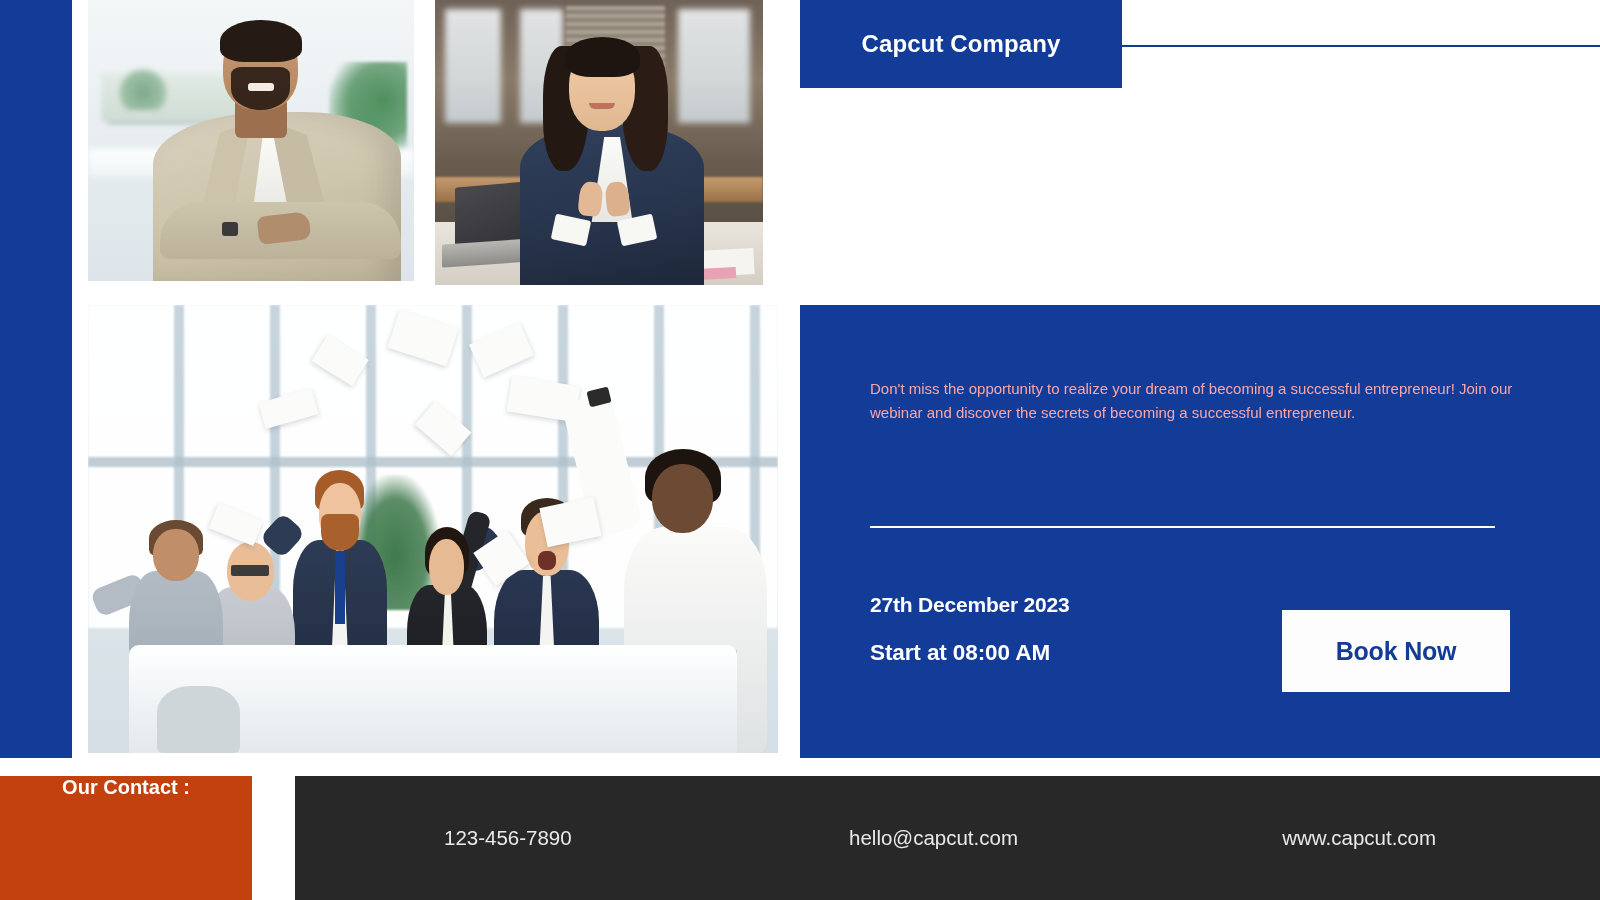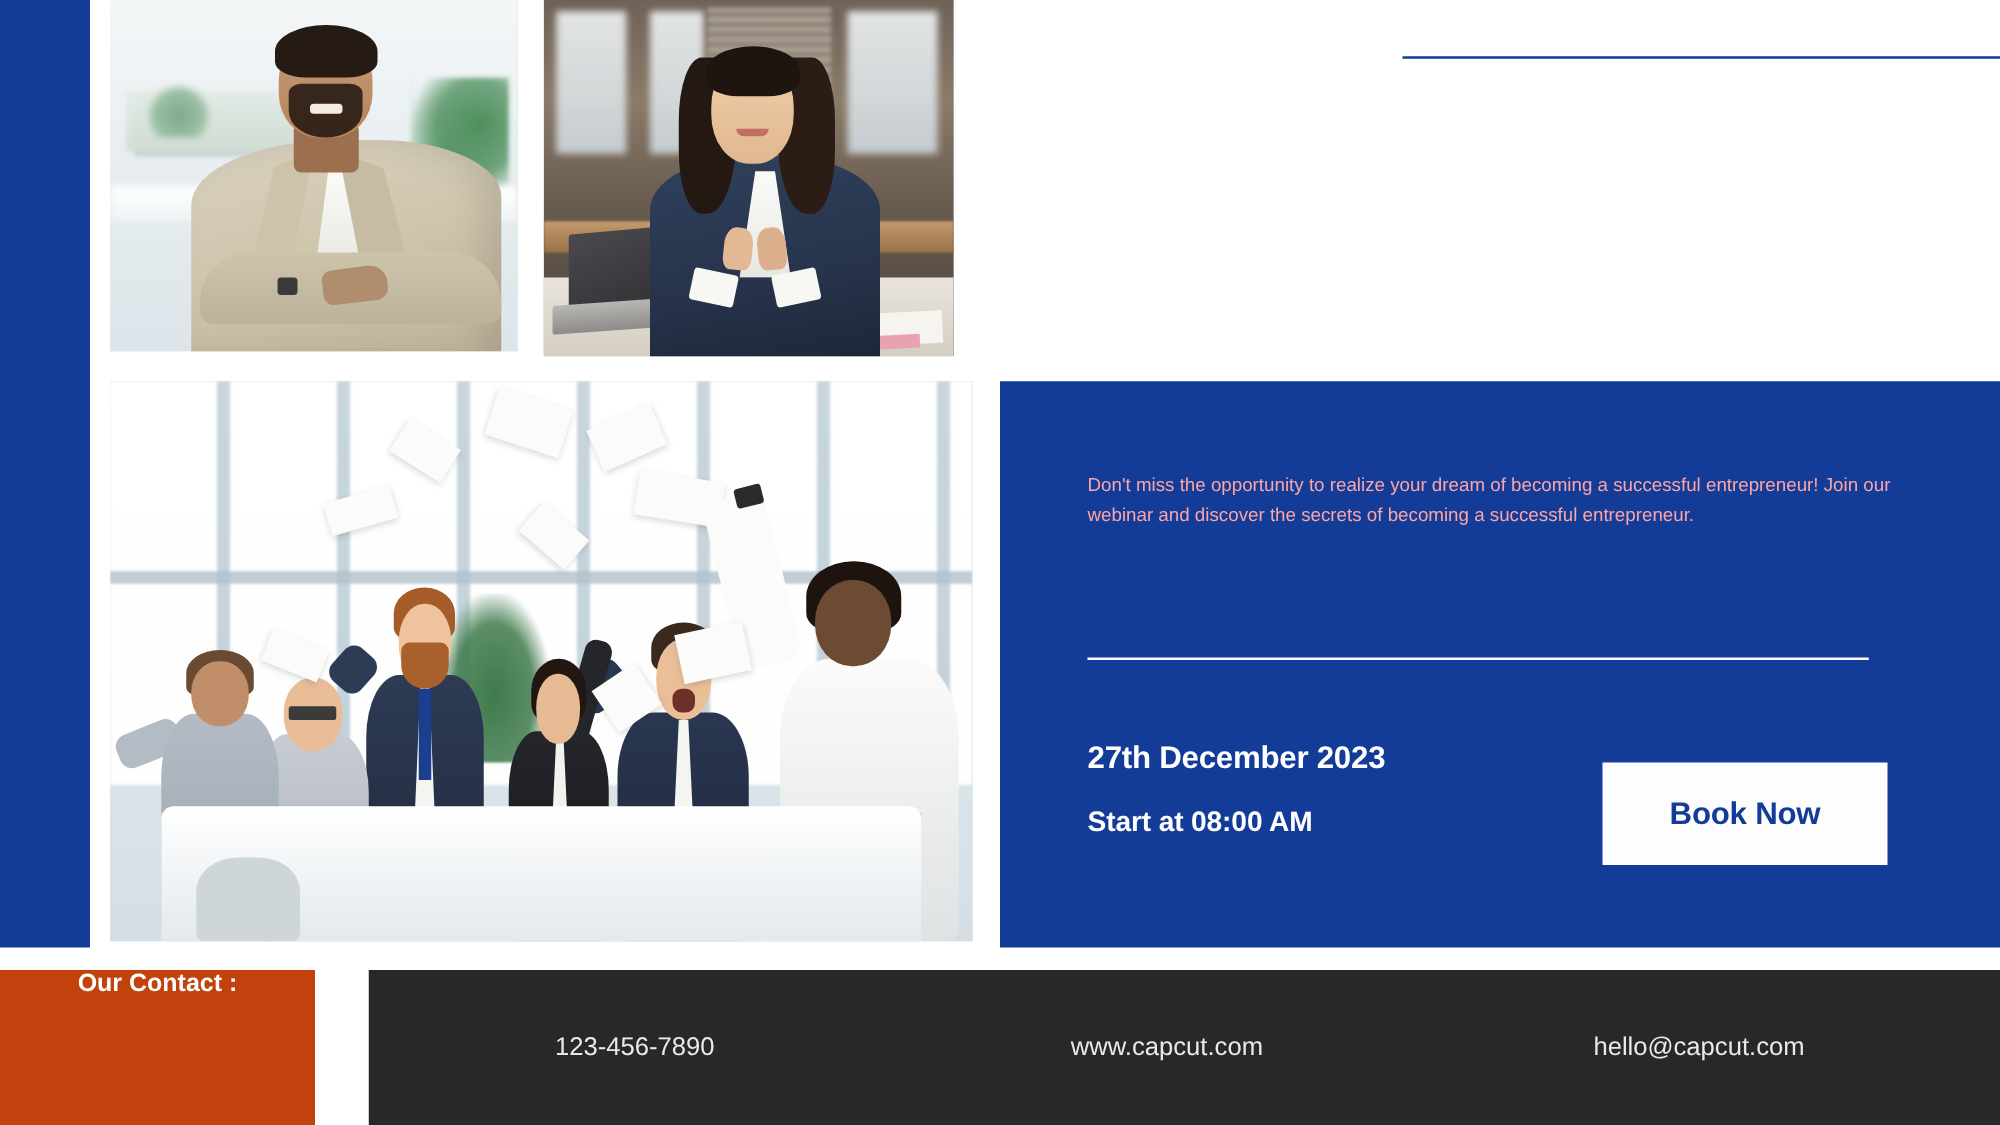--- a/index.html
+++ b/index.html
@@ -415,21 +415,21 @@
     left: 70px; top: 221px;
     width: 625px; height: 2px;
     background: #ffffff;
   }
   .event-block {
     position: absolute;
     left: 70px; top: 288px;
   }
   .event-date {
     color: #ffffff;
-    font-size: 25px;
+    font-size: 21px;
     font-weight: bold;
     letter-spacing: -0.2px;
     line-height: 1.1;
   }
   .event-time {
     color: #ffffff;
     font-size: 22.5px;
     font-weight: bold;
     margin-top: 24px;
     letter-spacing: -0.1px;
@@ -604,20 +604,23 @@
       <div class="pc-paper pc-p7"></div>
       <div class="pc-paper pc-p8"></div>
       <div class="pc-paper pc-p9"></div>
 
       <div class="pc-table-edge"></div>
       <div class="pc-table"></div>
       <div class="pc-chair"></div>
     </div>
   </div>
 
+  <div class="logo-block">
+    <span class="logo-text">Capcut Company</span>
+  </div>
   <div class="logo-rule"></div>
 
   <div class="headline-wrap">
     <h1 class="headline">
       <br>
     </h1>
   </div>
 
   <div class="blue-panel">
     <p class="lede">Don't miss the opportunity to realize your dream of becoming a successful entrepreneur! Join our webinar and discover the secrets of becoming a successful entrepreneur.</p>
@@ -628,18 +631,18 @@
     </div>
     <button class="book-btn">Book Now</button>
   </div>
 
   <div class="footer-blue">
     <span class="footer-blue-label">Our Contact :</span>
   </div>
   <div class="footer-dark">
     <div class="footer-items">
       <span class="footer-item">123-456-7890</span>
+      <span class="footer-item">hello@capcut.com</span>
       <span class="footer-item">www.capcut.com</span>
-      <span class="footer-item">hello@capcut.com</span>
     </div>
   </div>
 
 </div>
 
 </body></html>

